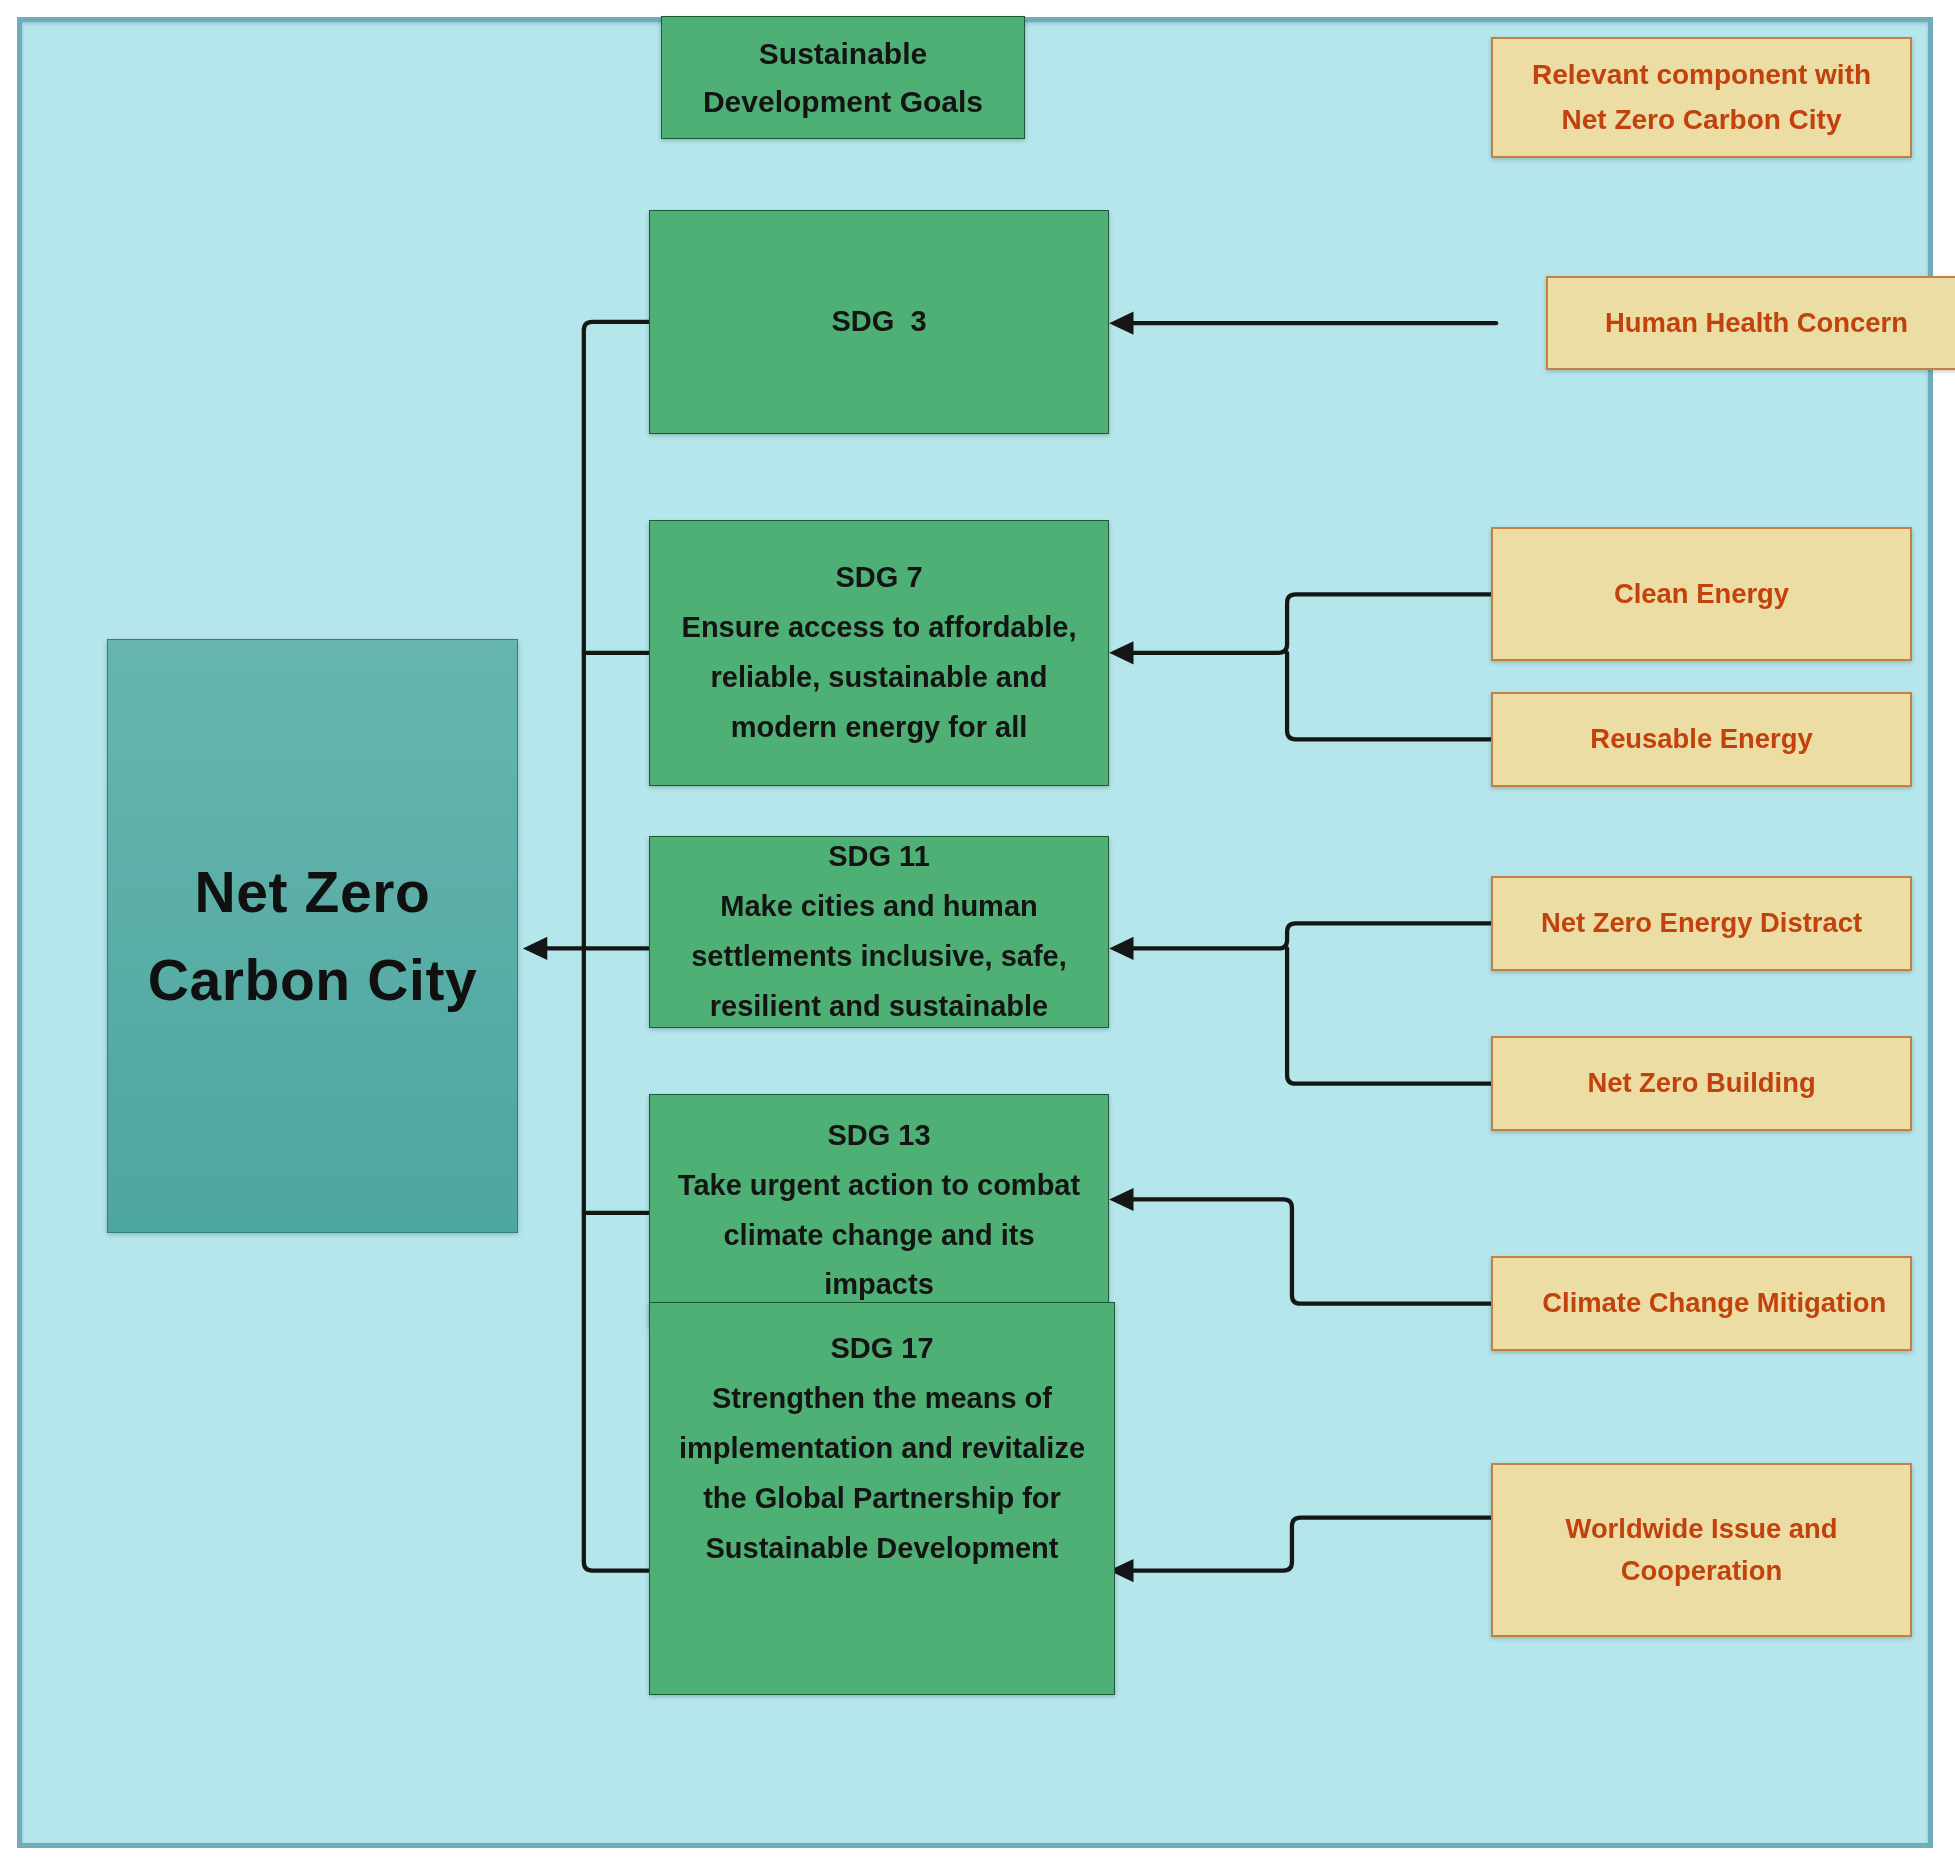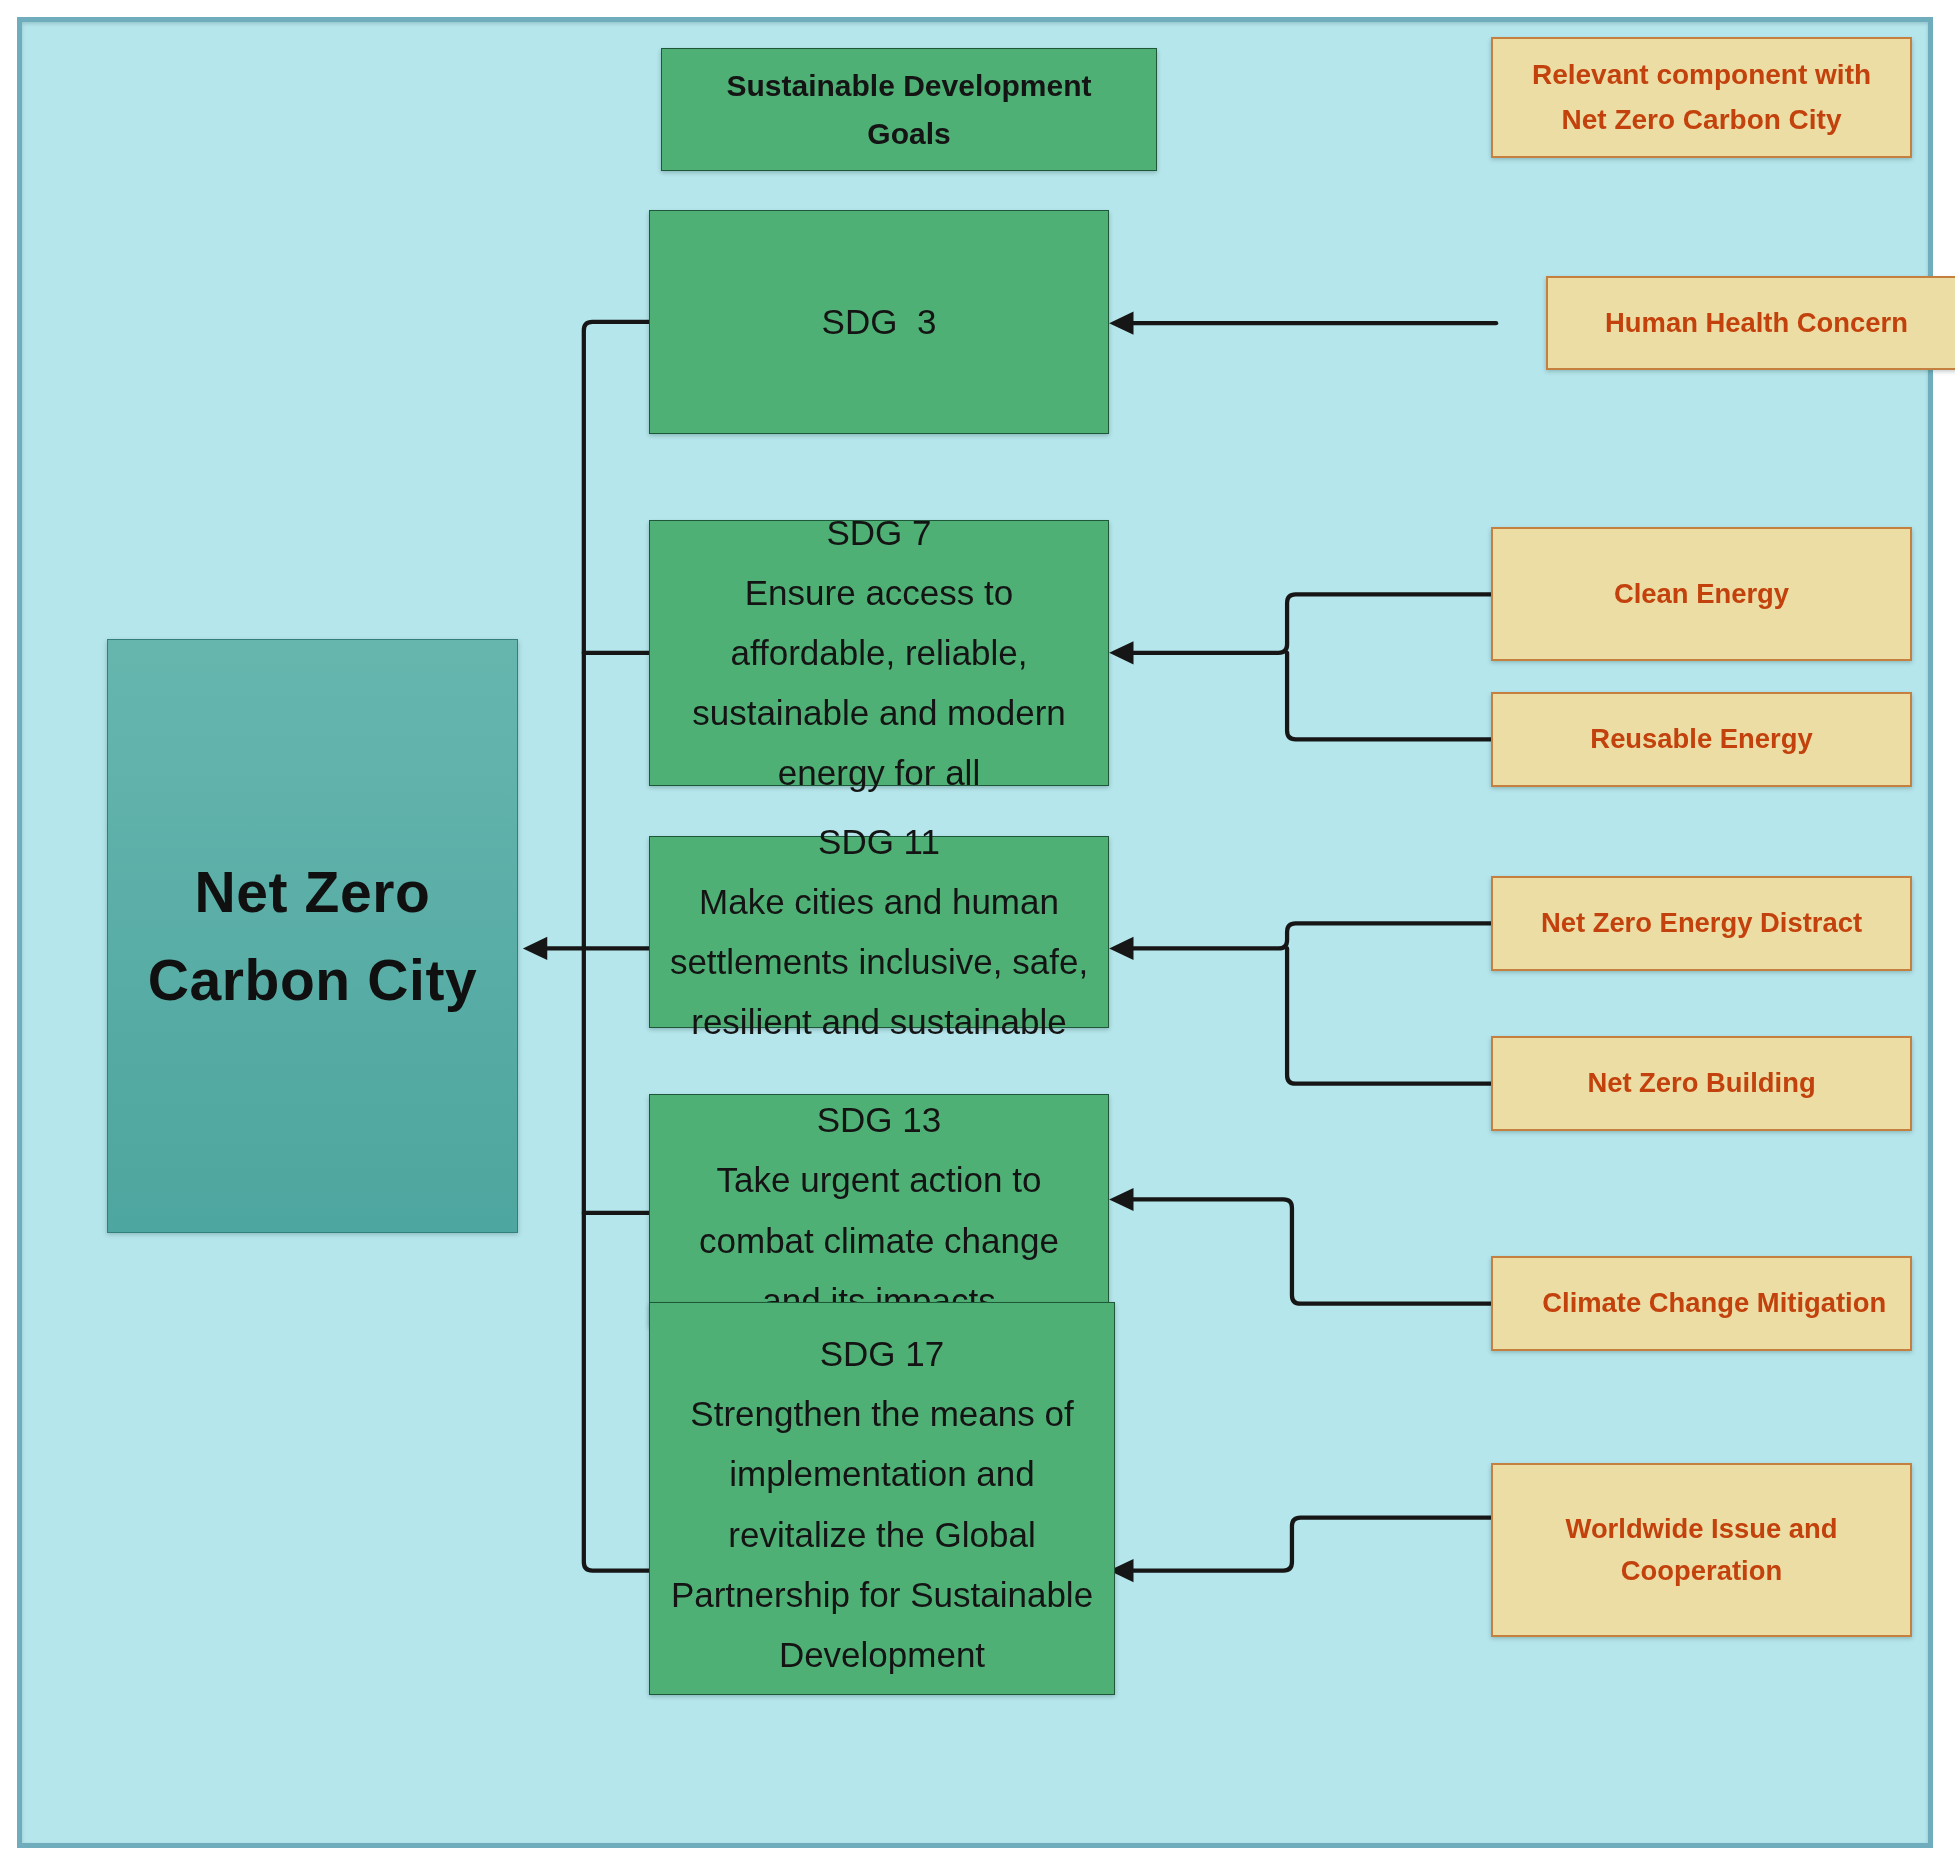--- a/index.html
+++ b/index.html
@@ -12,21 +12,21 @@
         text-align:center;box-sizing:border-box;}
   .green{background:#4fb075;border:1.2px solid #1f5838;color:#141414;
          box-shadow:0 2.4px 4.3px rgba(0,40,40,.28);}
   .tan{background:#ebdda4;border:2.4px solid #c5803f;color:#c2410c;
        box-shadow:0 2.4px 4.3px rgba(0,40,40,.25);}
   .root{background:linear-gradient(180deg,#66b6ae 0%,#4da69f 100%);
         border:1.2px solid #357f7a;color:#101010;box-shadow:0 2.4px 4.9px rgba(0,40,40,.25);}
   .root .lbl{font-size:57px;font-weight:bold;line-height:1.55;letter-spacing:0.6px;}
   .hdr-green{font-size:30px;font-weight:bold;line-height:1.6;padding:0 24.4px;}
   .hdr-tan{font-size:28px;font-weight:bold;line-height:1.6;padding:0 18.3px;}
-  .sdg{font-weight:normal;font-size:35px;line-height:1.72;padding:6.1px 17px;}
+  .sdg{font-weight:bold;font-size:29px;line-height:1.72;padding:6.1px 17px;}
   .sdg-title{white-space:pre-wrap;}
   .sdg-top{justify-content:flex-start;padding-top:21px;}
   .comp{font-size:27.4px;font-weight:bold;line-height:1.55;padding:0 14.6px;}
   svg{position:absolute;left:0;top:0;}
   .wire{fill:none;stroke:#161616;stroke-width:7px;stroke-linecap:round;stroke-linejoin:round;}
   .head{fill:#161616;stroke:none;}
 </style>
 </head>
 <body>
 
@@ -56,21 +56,21 @@
   <polygon class="head" points="1820,1968 1860,1949 1860,1987"></polygon>
 
   <path class="wire" d="M 2455 2490 H 2134 Q 2120 2490 2120 2504 V 2563 Q 2120 2577 2106 2577 H 1850"></path>
   <polygon class="head" points="1820,2577 1860,2558 1860,2596"></polygon>
 </svg>
 
 <div class="node root" style="left:107px;top:639px;width:411px;height:594px;">
   <div class="lbl">Net Zero Carbon City</div>
 </div>
 
-<div class="node green hdr-green" style="left:661px;top:48px;width:496px;height:123px;">
+<div class="node green hdr-green" style="left:661px;top:16px;width:364px;height:123px;">
   <span>Sustainable Development Goals</span>
 </div>
 <div class="node tan hdr-tan" style="left:1491px;top:37px;width:421px;height:121px;">
   <span>Relevant component with Net Zero Carbon City</span>
 </div>
 
 <div class="node green sdg" style="left:649px;top:210px;width:460px;height:224px;">
   <span class="sdg-title">SDG  3</span>
 </div>
 <div class="node green sdg" style="left:649px;top:520px;width:460px;height:266px;justify-content:center;">

